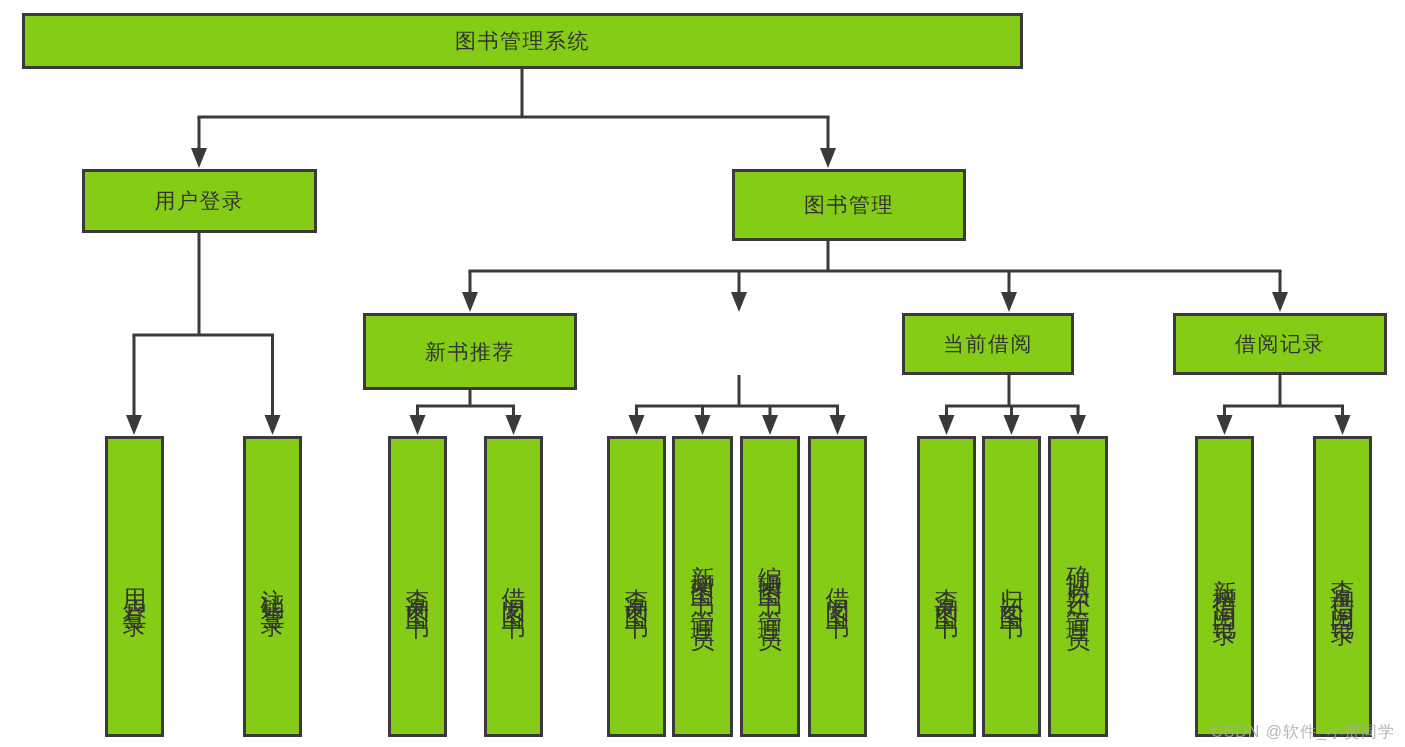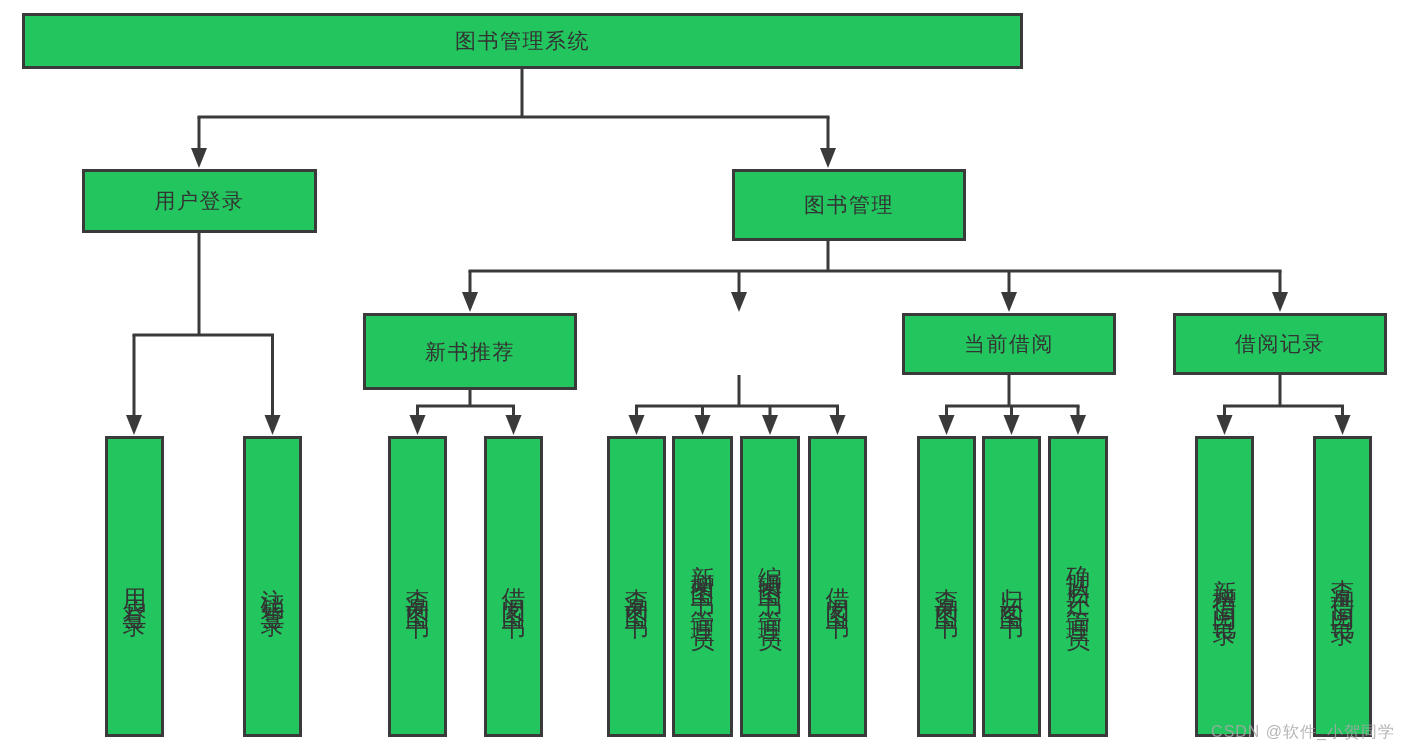--- a/index.html
+++ b/index.html
@@ -18,21 +18,21 @@
     overflow:hidden;
   }
   #connector-layer{
     position:absolute;
     left:0;top:0;
     pointer-events:none;
   }
   .node{
     position:absolute;
     box-sizing:border-box;
-    background:#22c55e;
+    background:#84cc16;
     border:3px solid var(--line);
     display:flex;
     align-items:center;
     justify-content:center;
     color:var(--text);
     z-index:2;
   }
   .node.h .lbl{
     font-size:21px;
     letter-spacing:1.5px;
@@ -125,21 +125,21 @@
   <div class="node h" style="left:82px;top:169px;width:235px;height:64px">
     <span class="lbl">用户登录</span>
   </div>
   <div class="node h" style="left:732px;top:169px;width:234px;height:72px">
     <span class="lbl">图书管理</span>
   </div>
 
   <div class="node h" style="left:363px;top:313px;width:214px;height:77px">
     <span class="lbl">新书推荐</span>
   </div>
-  <div class="node h" style="left:902px;top:313px;width:214px;height:62px">
+  <div class="node h" style="left:902px;top:313px;width:172px;height:62px">
     <span class="lbl">当前借阅</span>
   </div>
   <div class="node h" style="left:1173px;top:313px;width:214px;height:62px">
     <span class="lbl">借阅记录</span>
   </div>
 
   <div class="node v" style="left:105px;top:436px;width:59px;height:301px">
     <span class="lbl">用户登录</span>
   </div>
   <div class="node v" style="left:243px;top:436px;width:59px;height:301px">

